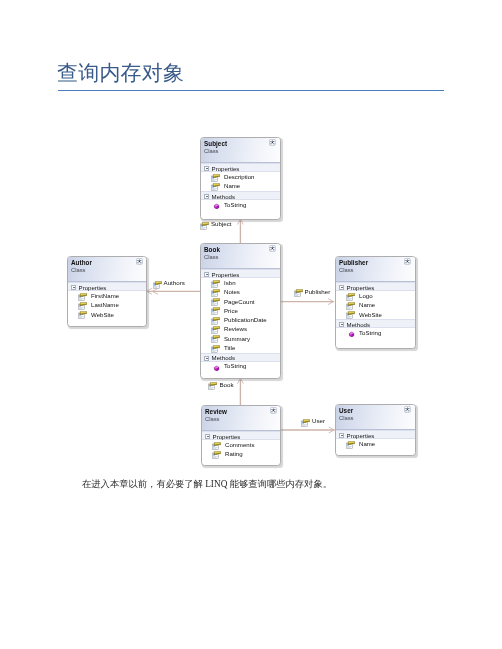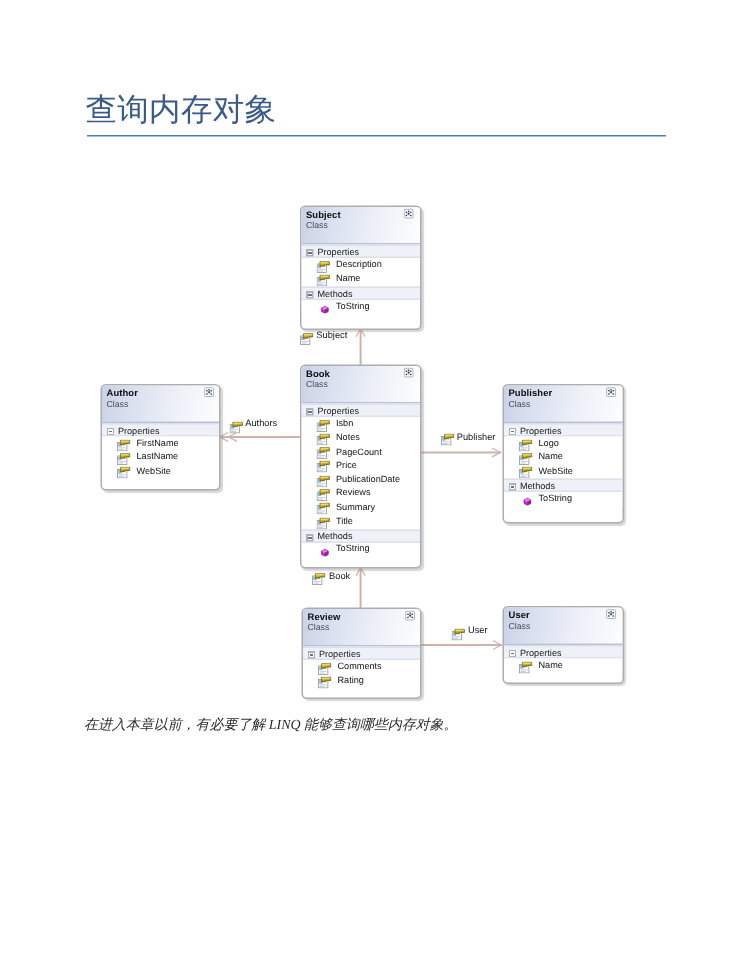--- a/index.html
+++ b/index.html
@@ -8,21 +8,21 @@
        -webkit-font-smoothing:antialiased;}
   .page{position:relative;width:502px;height:649px;transform:translateZ(0);}
 
   .title{position:absolute;left:57px;top:60px;font-family:"Liberation Serif",serif;
          font-size:21px;line-height:27px;color:#3a5b8a;letter-spacing:0.2px;white-space:nowrap;}
   .title-rule{position:absolute;left:57.5px;top:89.5px;width:386px;height:1.6px;background:#4a7ebb;}
 
   .para{position:absolute;font-family:"Liberation Serif",serif;font-size:9.3px;
         color:#2b2b2b;line-height:12.6px;text-align:justify;text-justify:inter-character;}
   #para1{left:59px;top:102.5px;width:375.5px;text-indent:15px;}
-  #para2{left:41px;top:478px;width:376px;text-indent:15px;font-style:italic;}
+  #para2{left:67px;top:478px;width:376px;text-indent:15px;}
 
   
   .diagram{position:absolute;left:0;top:0;width:502px;height:649px;}
   .svg-layer{position:absolute;left:0;top:0;}
 
   .cls{position:absolute;box-sizing:border-box;border:1px solid #adadaf;border-radius:3.5px;
        background:#ffffff;overflow:hidden;z-index:3;
        box-shadow:1.5px 1.5px 0.8px -0.2px rgba(120,120,122,0.30);}
   .cls-hdr{position:relative;height:25.4px;box-sizing:border-box;
            background:linear-gradient(100deg,#c9d1e5 0%,#d3dbec 16%,#e2e7f3 42%,#eef1f8 64%,#f7f8fc 84%,#fdfdfe 100%);

